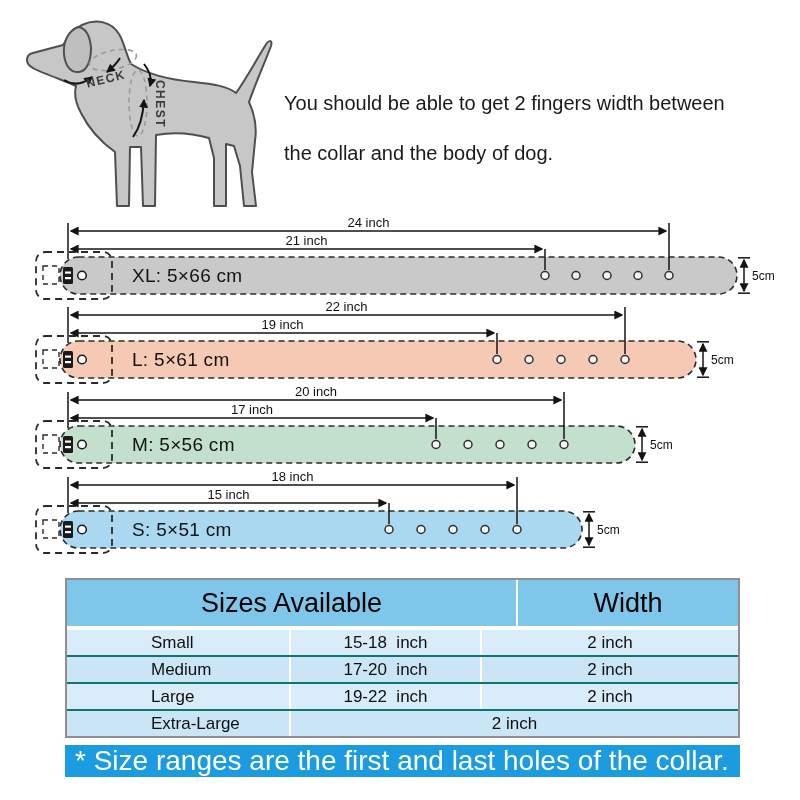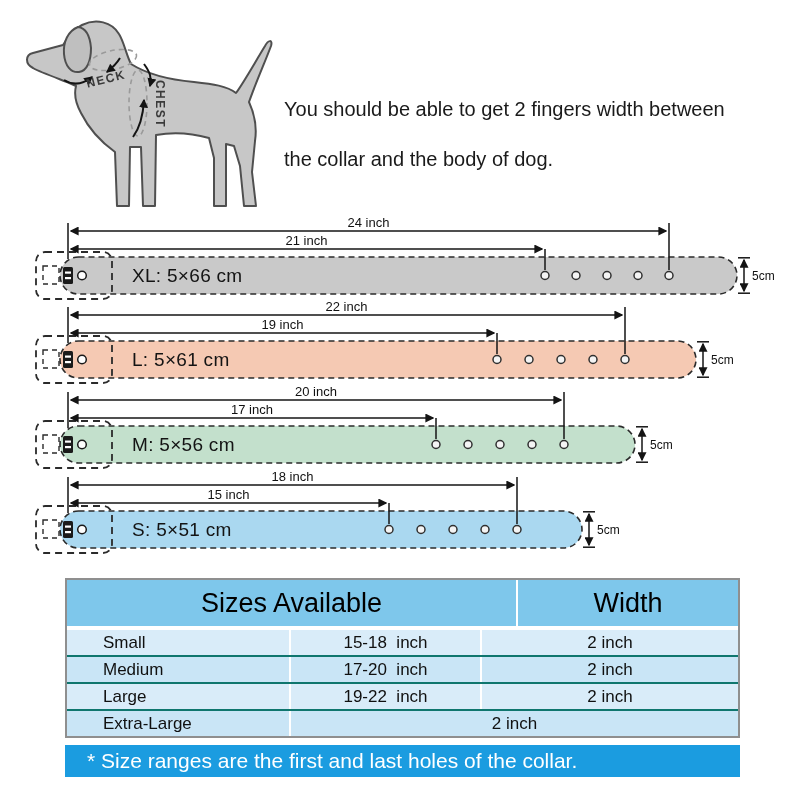--- a/index.html
+++ b/index.html
@@ -1,38 +1,38 @@
 <!DOCTYPE html>
 <html style="--hdr: #7ec7eb; --row: #d9ecf9; --rowalt: #c9e5f6; --note: #1b9ce0;"><head>
 <meta charset="utf-8">
 <style>
   html,body{margin:0;padding:0;background:#fff}
   body{width:800px;height:800px;position:relative;overflow:hidden;font-family:"Liberation Sans",sans-serif}
   .stage{position:absolute;left:0;top:0;width:800px;height:800px}
   .dog{position:absolute;left:20px;top:16px}
   .doglabel{font-size:12px;fill:#3a3a3a;font-weight:bold;letter-spacing:1.5px;font-family:"Liberation Sans",sans-serif}
-  .instruction{position:absolute;left:284px;top:84px;width:516px;font-size:20px;line-height:50px;color:#1a1a1a}
+  .instruction{position:absolute;left:284px;top:78px;width:516px;font-size:20px;line-height:50px;color:#1a1a1a}
   .collar{position:absolute;left:0}
   .dim{font-size:13px;fill:#111;font-family:"Liberation Sans",sans-serif}
   .dimsmall{font-size:12px;fill:#111;font-family:"Liberation Sans",sans-serif}
   .collar-label{font-size:19px;fill:#141414;letter-spacing:.3px;font-family:"Liberation Sans",sans-serif}
   .size-table{position:absolute;left:65px;top:578px;width:675px;border:2px solid #8f8f8f;box-sizing:border-box;background:#fff}
   .thead{display:flex;height:46px;background:var(--hdr,#7ec7eb);border-bottom:4px solid #fff}
   .th{display:flex;align-items:center;justify-content:center;font-size:27px;color:#000000}
   .th-sizes{width:451px;border-right:2px solid #fff;box-sizing:border-box}
   .th-width{flex:1}
   .trow{display:flex;height:25px;background:var(--row,#d9ecf9)}
   .trow + .trow{border-top:2px solid #0f766e}
   .trow.alt{background:var(--rowalt,#c9e5f6)}
   .td{display:flex;align-items:center;font-size:17px;color:#101010;box-sizing:border-box}
-  .t-size{width:224px;padding-left:36px;border-right:2px solid #fff}
+  .t-size{width:224px;padding-left:84px;border-right:2px solid #fff}
   .t-range{width:191px;justify-content:center;border-right:2px solid #fff;white-space:pre}
   .t-width{flex:1;justify-content:center}
   .footnote{position:absolute;left:65px;top:745px;width:675px;height:32px;box-sizing:border-box;
-            background:var(--note,#1b9ce0);color:#fff;font-size:21px;display:flex;align-items:center;padding-left:22px}
+            background:var(--note,#1b9ce0);color:#fff;font-size:28px;display:flex;align-items:center;padding-left:10px}
 </style>
 </head>
 <body>
 
 <div class="stage">
 
   <svg width="0" height="0" style="position:absolute">
     <defs>
       <marker id="ah" viewBox="0 0 10 10" refX="8.5" refY="5" markerWidth="9" markerHeight="9" orient="auto-start-reverse" markerUnits="userSpaceOnUse">
         <path d="M0 0 L10 5 L0 10 Z" fill="#141414"></path>

